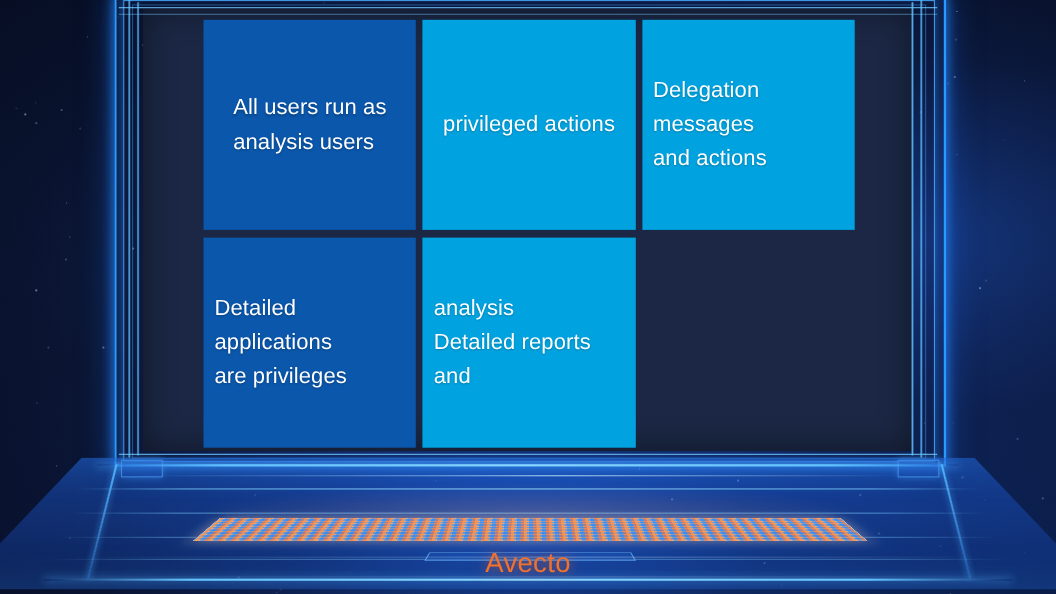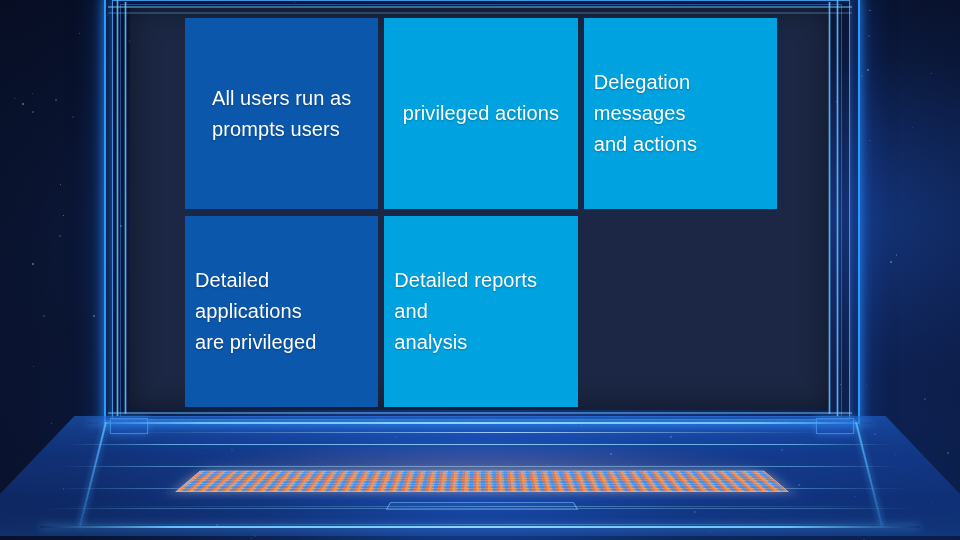--- a/index.html
+++ b/index.html
@@ -395,42 +395,43 @@
 
     <div class="streak" style="left:120px; top:432px; width:700px;"></div>
     <div class="streak" style="left:60px; top:506px; width:840px; opacity:.5;"></div>
     <div class="streak" style="left:30px; top:524px; width:900px; opacity:.35;"></div>
   </div>
 
   <div class="screen-content">
     <div class="tile" style="background: rgb(11, 87, 171);">
       <div>
         <span>All users run as</span>
-        <span>prompts users</span>
+        <span>analysis users</span>
       </div>
     </div>
     <div class="tile" style="background: rgb(0, 163, 224);">
       <div>
         <span>privileged actions</span>
       </div>
     </div>
     <div class="tile" style="background: rgb(0, 163, 224);">
       <div>
         <span>Delegation messages</span>
         <span>and actions</span>
       </div>
     </div>
     <div class="tile" style="background: rgb(11, 87, 171);">
       <div>
         <span>Detailed applications</span>
-        <span>are privileged</span>
+        <span>are privileges</span>
       </div>
     </div>
     <div class="tile" style="background: rgb(0, 163, 224);">
       <div>
+        <span>analysis</span>
         <span>Detailed reports and</span>
-        <span>analysis</span>
       </div>
     </div>
   </div>
 
+  <div class="brand">Avecto</div>
 
 </div>
 
 </body></html>

